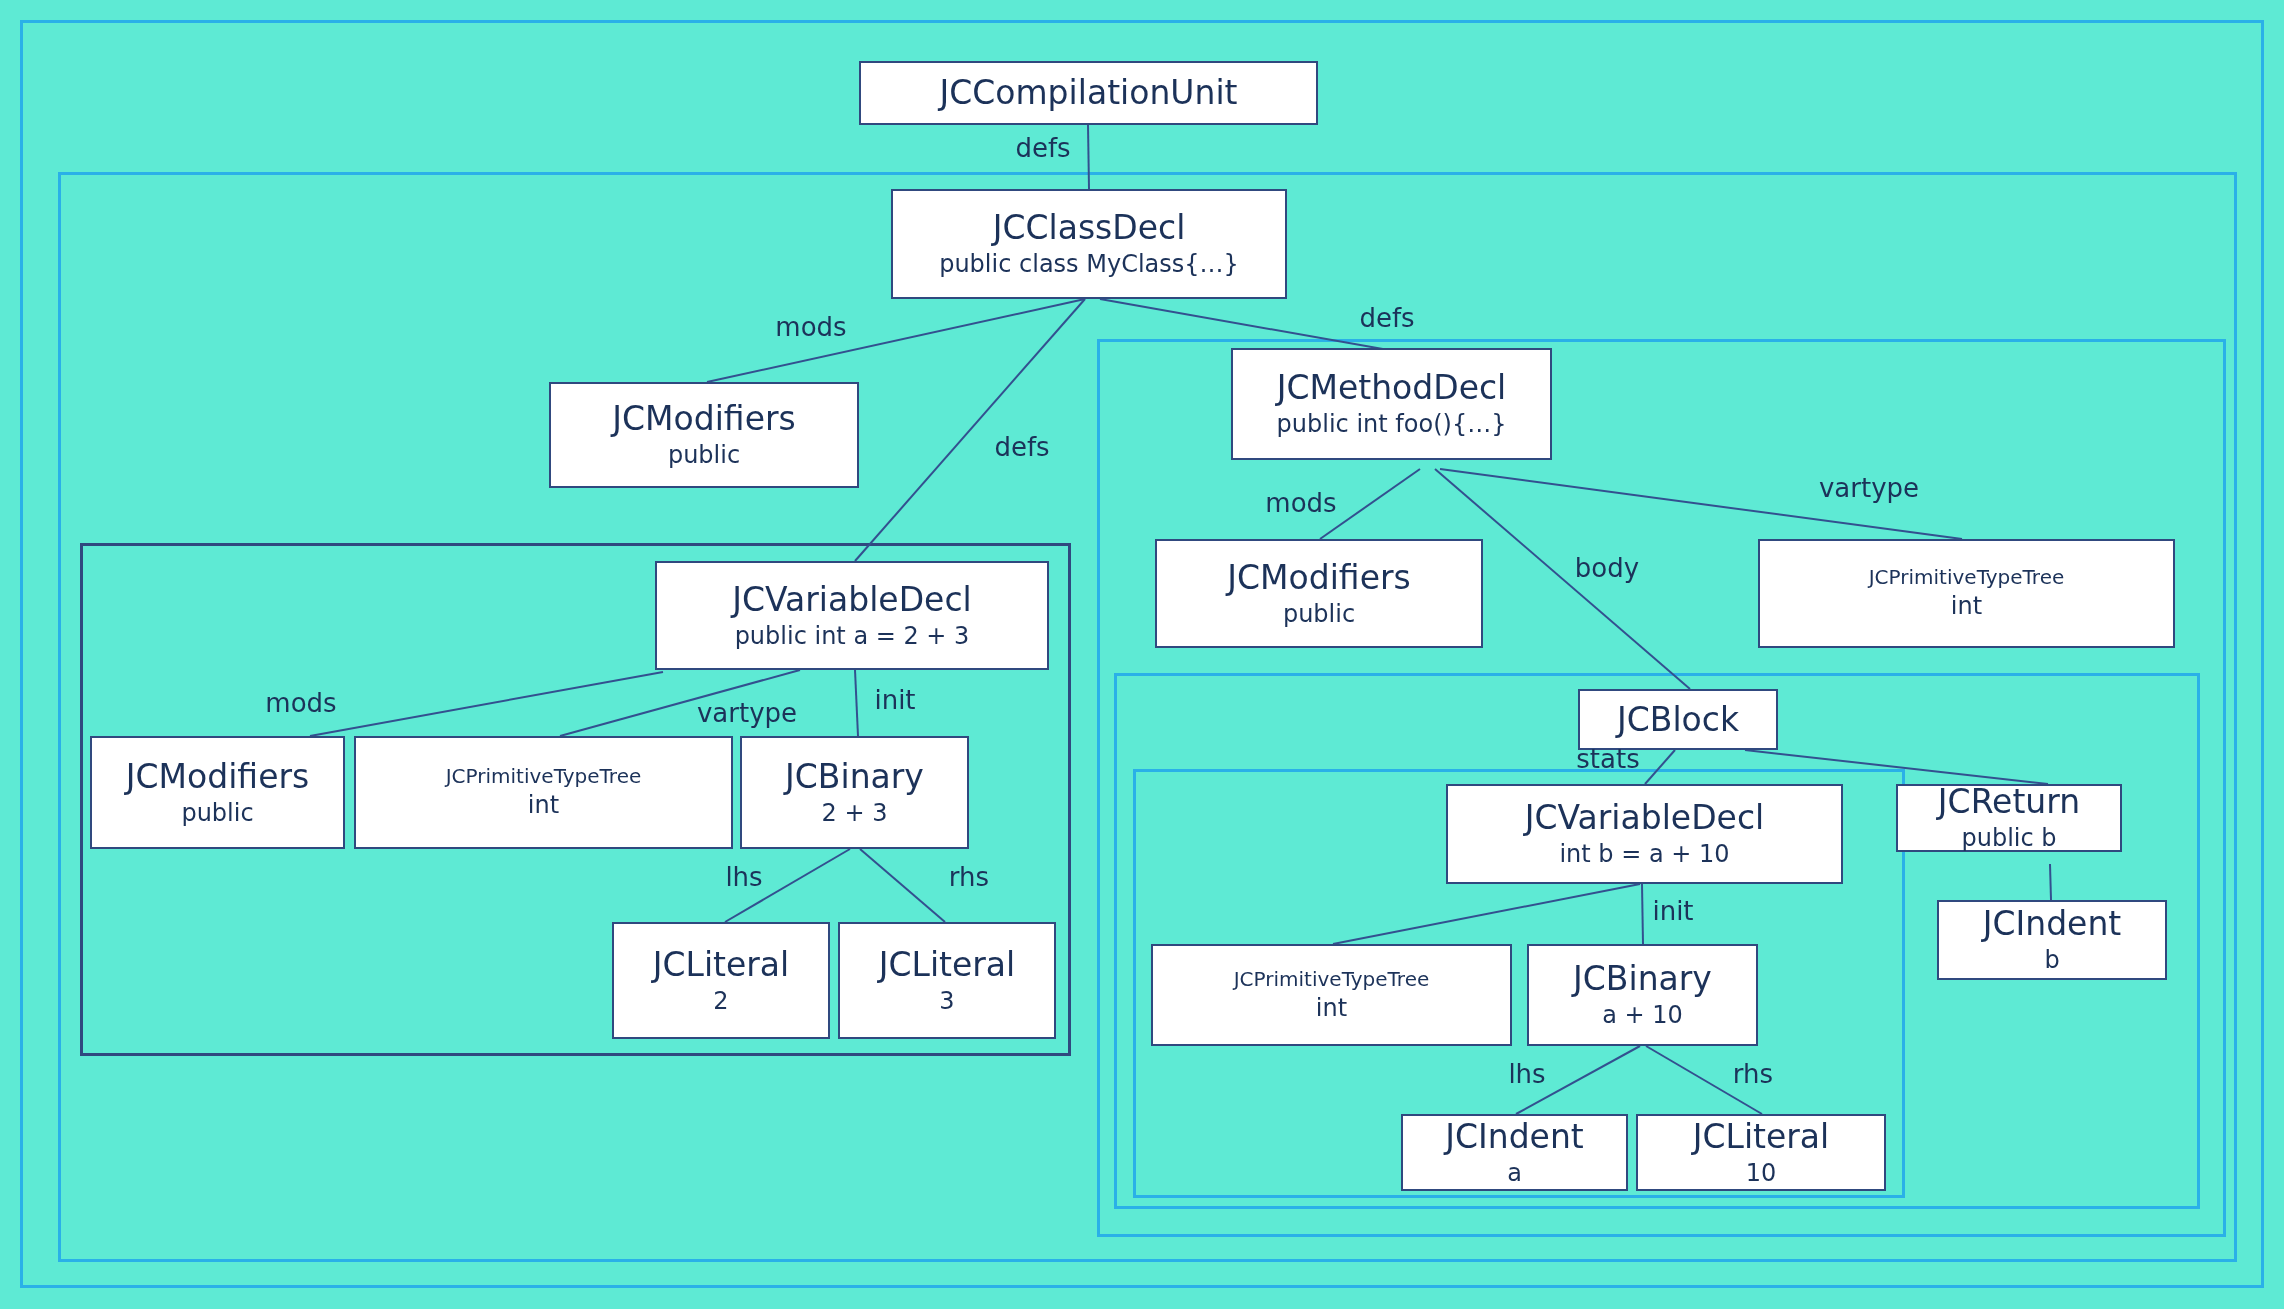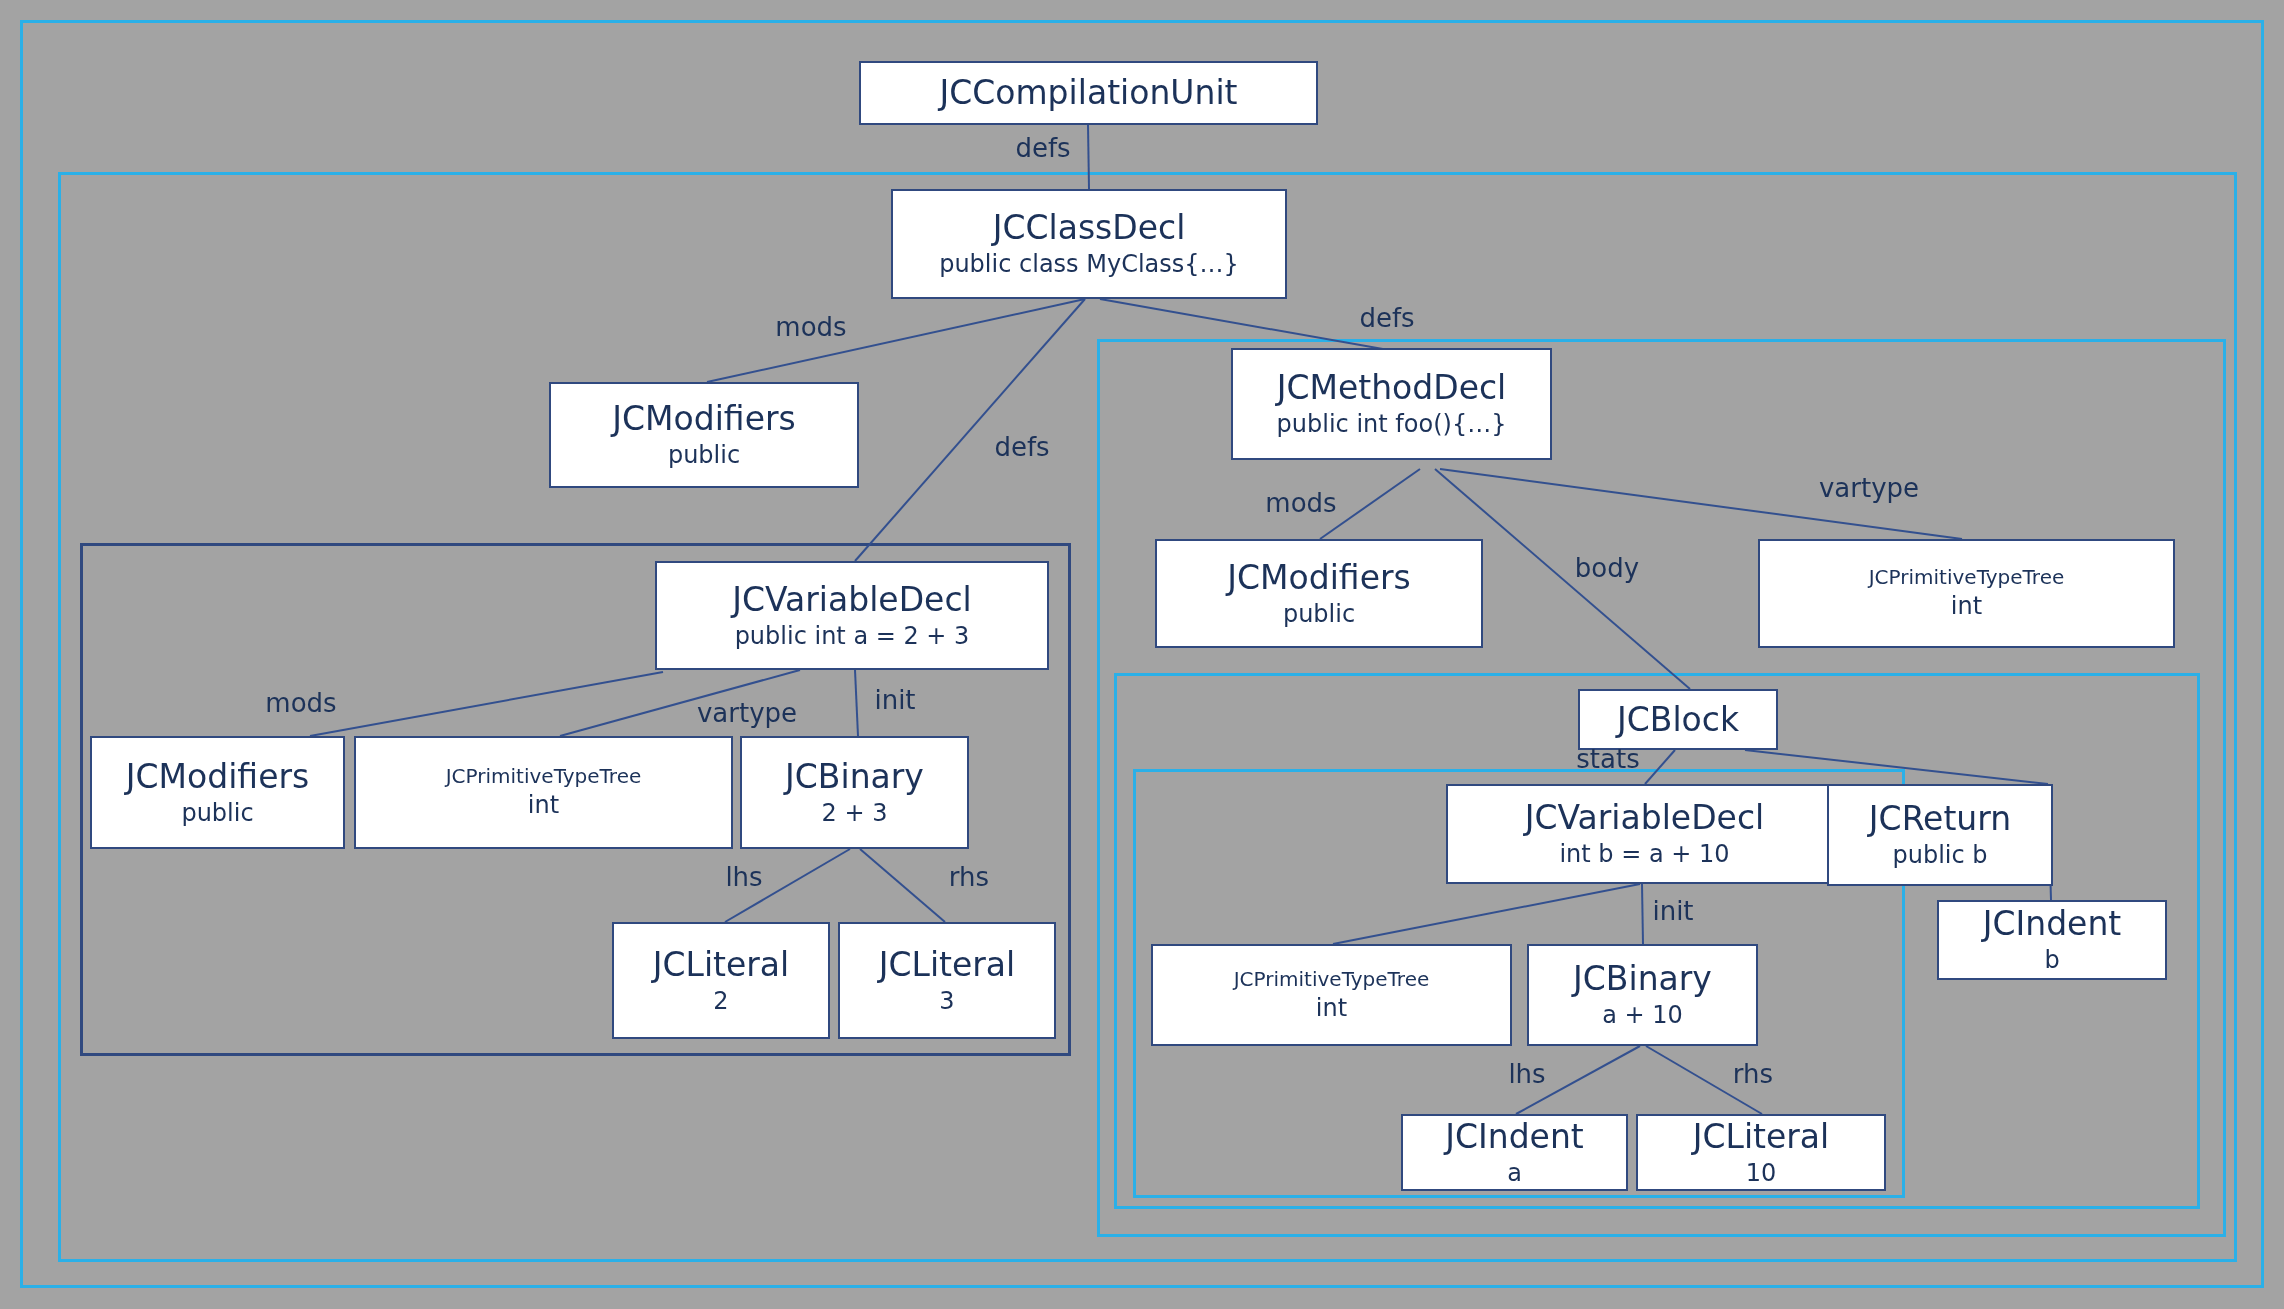--- a/index.html
+++ b/index.html
@@ -1,16 +1,16 @@
 <!DOCTYPE html>
 <html><head>
 <meta charset="utf-8">
 <style>
   html,body{margin:0;padding:0;background:#ffffff;}
-  .stage{position:relative;width:2284px;height:1309px;background:#a3a3a3;
+  .stage{position:relative;width:2284px;height:1309px;background:#5eead4;
          font-family:"DejaVu Sans",sans-serif;overflow:hidden;}
   .grect{position:absolute;box-sizing:border-box;background:transparent;z-index:1;}
   .cyan{border:3px solid #2ab0e8;}
   .navyrect{border:3px solid #30497f;}
   .edges{position:absolute;left:0;top:0;z-index:2;}
   .edges line{stroke:#33508f;stroke-width:2;}
   .node{position:absolute;box-sizing:border-box;background:#ffffff;border:2px solid #30497f;
         display:flex;flex-direction:column;align-items:center;justify-content:center;
         color:#1c3259;z-index:3;}
   .node .t{font-size:33px;line-height:1.15;white-space:nowrap;}
@@ -134,21 +134,21 @@
   <div class="node" style="left:1401px;top:1114px;width:227px;height:77px">
     <div class="t">JCIndent</div>
     <div class="s">a</div>
   </div>
 
   <div class="node" style="left:1636px;top:1114px;width:250px;height:77px">
     <div class="t">JCLiteral</div>
     <div class="s">10</div>
   </div>
 
-  <div class="node" style="left:1827px;top:784px;width:226px;height:102px">
+  <div class="node" style="left:1896px;top:784px;width:226px;height:68px">
     <div class="t">JCReturn</div>
     <div class="s">public b</div>
   </div>
 
   <div class="node" style="left:1937px;top:900px;width:230px;height:80px">
     <div class="t">JCIndent</div>
     <div class="s">b</div>
   </div>
 
   <div class="elabel" style="left:1043px;top:148px">defs</div>

